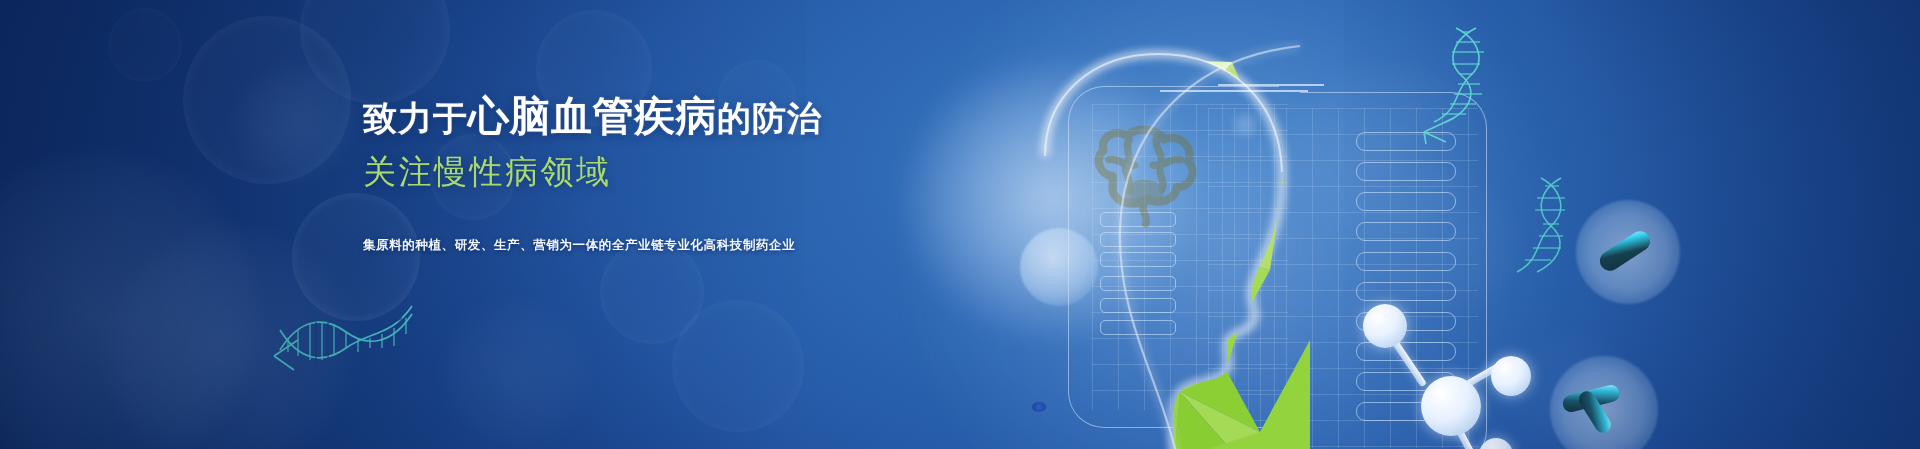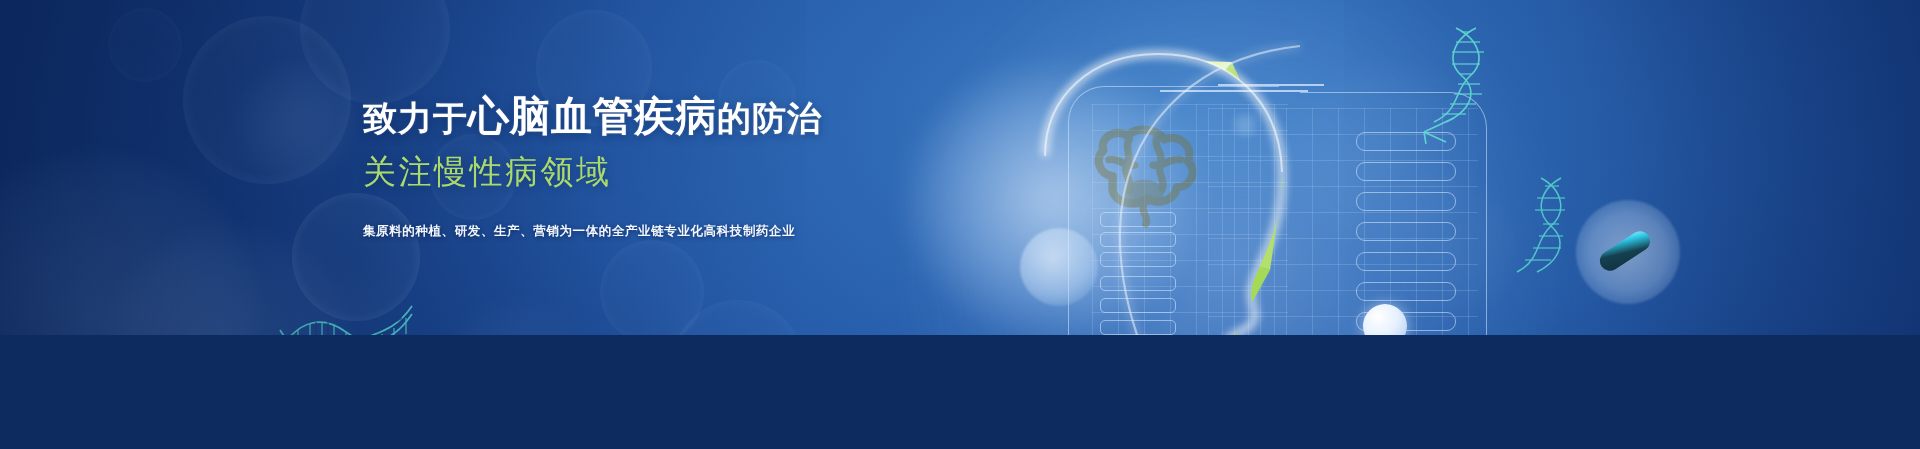--- a/index.html
+++ b/index.html
@@ -1,18 +1,18 @@
 <!DOCTYPE html>
 <html><head>
 <meta charset="utf-8">
 <style>
   html,body{margin:0;padding:0;background:#0d2b5e;}
   #banner{
     position:relative;
-    width:1920px;height:335px;
+    width:1920px;height:449px;
     overflow:hidden;
     font-family:"Liberation Sans","DejaVu Sans",sans-serif;
     background:#1c4f9c;
   }
   
   .bg-base{
     position:absolute;inset:0;
     background:
       radial-gradient(ellipse 1100px 620px at 62% 38%, #3d7ec4 0%, #2f6ab6 28%, #255aa8 52%, #1d4a96 74%, #163c80 100%);
   }
@@ -69,21 +69,21 @@
     letter-spacing:2.5px;
     margin-top:13px;
     white-space:nowrap;
     text-shadow:0 2px 8px rgba(10,35,85,.45);
   }
   .tagline{
     color:#f2f7ff;
     font-size:12.5px;
     font-weight:700;
     letter-spacing:.6px;
-    margin-top:31px;
+    margin-top:45px;
     white-space:nowrap;
     text-shadow:0 1px 4px rgba(8,30,78,.7);
   }
 
   
   .hud{position:absolute;pointer-events:none;}
   .hud-frame{
     position:absolute;
     border:1.6px solid rgba(214,233,255,.55);
     border-radius:36px;

